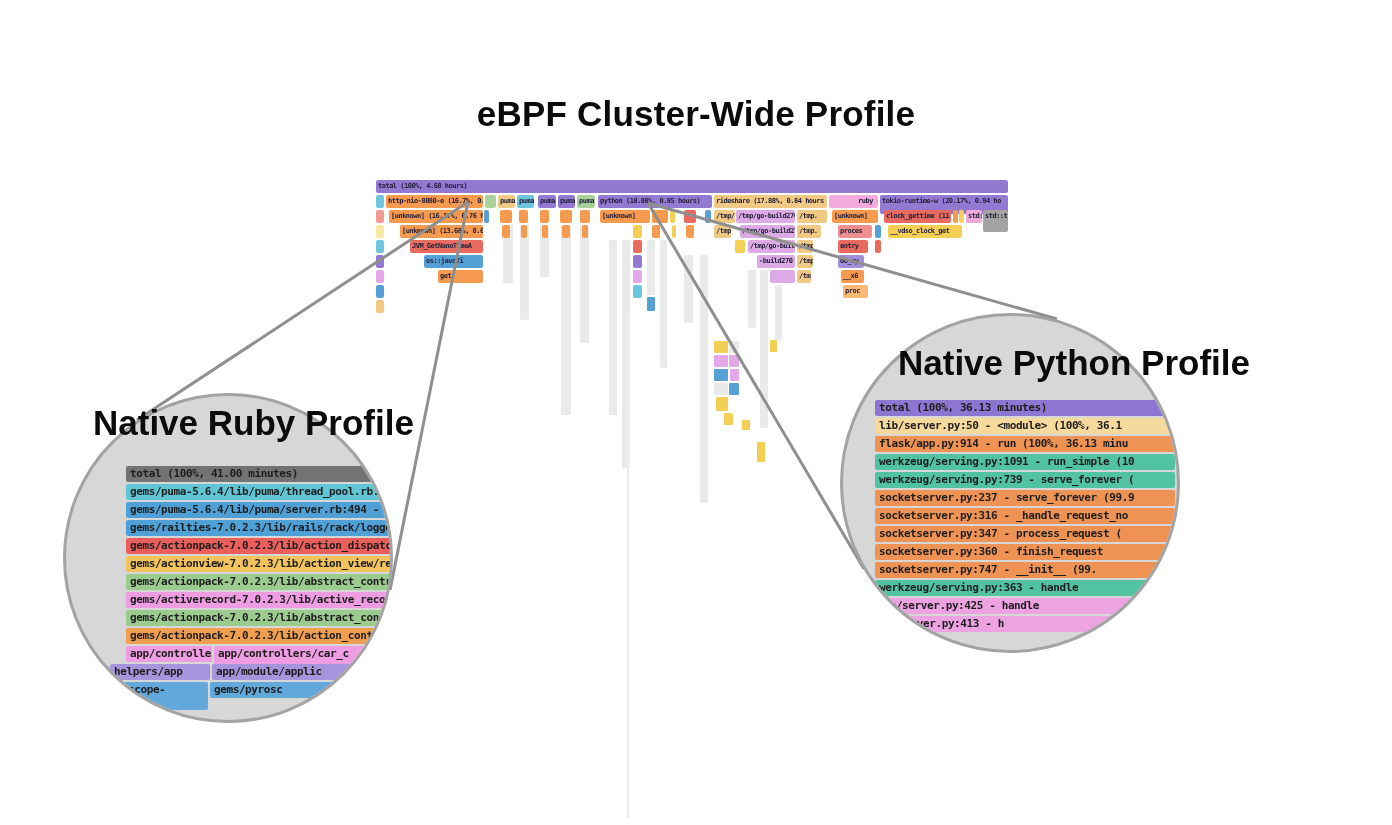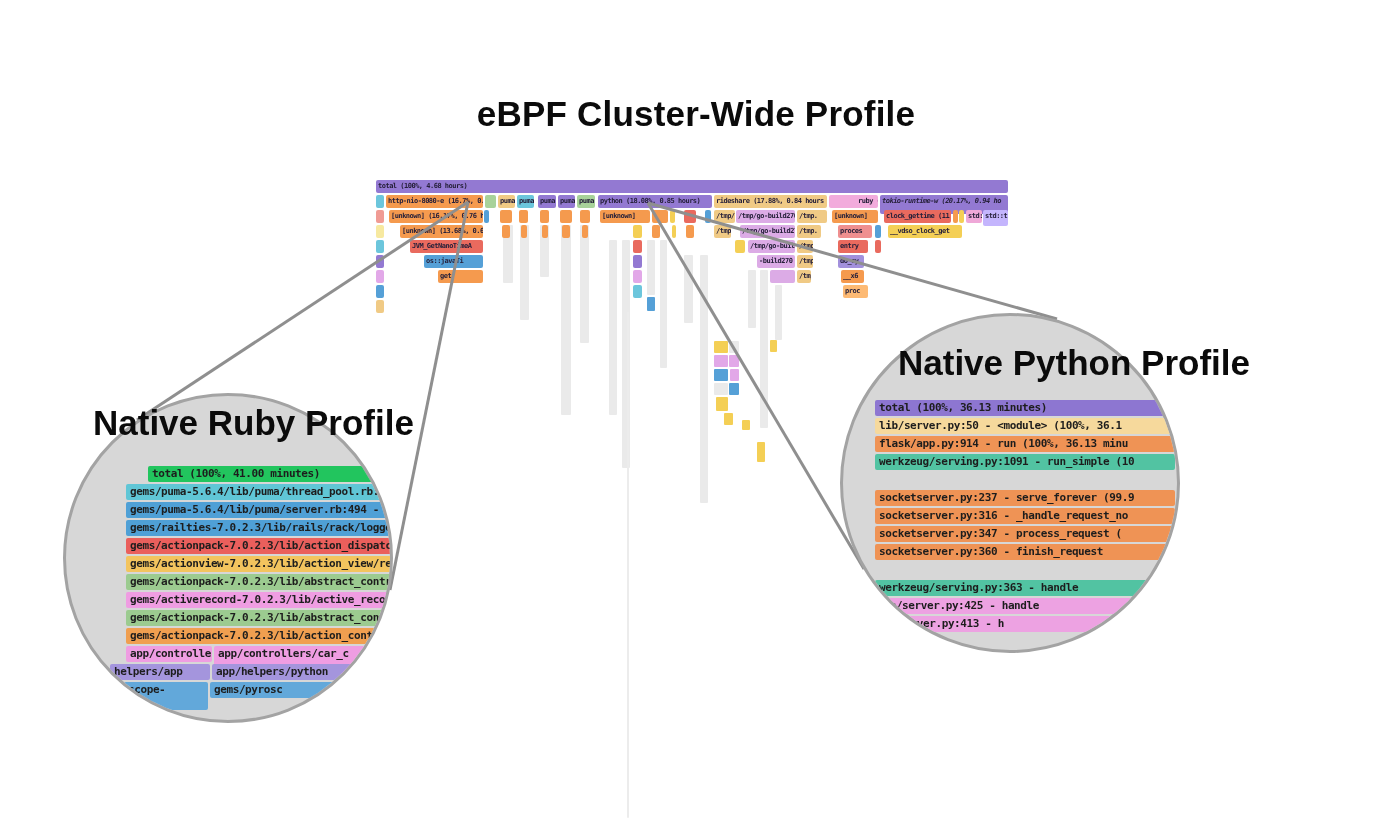--- a/index.html
+++ b/index.html
@@ -74,21 +74,21 @@
       <div class="fcell" style="left: 386px; top: 195px; width: 97px; height: 13px; background: rgb(245, 154, 78);">http-nio-8080-e (16.7%, 0.7</div>
       <div class="fcell" style="left: 485px; top: 195px; width: 11px; height: 13px; background: rgb(168, 210, 154);"></div>
       <div class="fcell" style="left: 498px; top: 195px; width: 17px; height: 13px; background: rgb(240, 202, 133); text-align: center;">puma</div>
       <div class="fcell" style="left: 517px; top: 195px; width: 17px; height: 13px; background: rgb(108, 198, 220); text-align: center;">puma</div>
       <div class="fcell" style="left: 538px; top: 195px; width: 18px; height: 13px; background: rgb(147, 121, 210); text-align: center;">puma</div>
       <div class="fcell" style="left: 558px; top: 195px; width: 17px; height: 13px; background: rgb(147, 121, 210); text-align: center;">puma</div>
       <div class="fcell" style="left: 577px; top: 195px; width: 18px; height: 13px; background: rgb(168, 210, 154); text-align: center;">puma</div>
       <div class="fcell" style="left: 598px; top: 195px; width: 114px; height: 13px; background: rgb(147, 121, 210);">python (18.08%, 0.85 hours)</div>
       <div class="fcell" style="left: 714px; top: 195px; width: 113px; height: 13px; background: rgb(240, 202, 133);">rideshare (17.88%, 0.84 hours</div>
       <div class="fcell" style="left: 829px; top: 195px; width: 49px; height: 13px; background: rgb(242, 171, 220); padding-left: 29px;">ruby (8.06%,</div>
-      <div class="fcell" style="left: 880px; top: 195px; width: 128px; height: 19px; background: rgb(147, 121, 210); font-style: italic;">tokio-runtime-w (20.17%, 0.94 ho</div>
+      <div class="fcell" style="left: 880px; top: 195px; width: 128px; height: 19px; background: rgb(147, 121, 210);">tokio-runtime-w (20.17%, 0.94 ho</div>
       <div class="fcell" style="left: 376px; top: 210px; width: 8px; height: 13px; background: rgb(240, 155, 148);"></div>
       <div class="fcell" style="left: 389px; top: 210px; width: 94px; height: 13px; background: rgb(245, 154, 78);">[unknown] (16.17%, 0.76 ho</div>
       <div class="fcell" style="left: 484px; top: 210px; width: 5px; height: 13px; background: rgb(85, 160, 215);"></div>
       <div class="fcell" style="left: 500px; top: 210px; width: 12px; height: 13px; background: rgb(245, 154, 78);"></div>
       <div class="fcell" style="left: 519px; top: 210px; width: 9px; height: 13px; background: rgb(245, 154, 78);"></div>
       <div class="fcell" style="left: 540px; top: 210px; width: 9px; height: 13px; background: rgb(245, 154, 78);"></div>
       <div class="fcell" style="left: 560px; top: 210px; width: 12px; height: 13px; background: rgb(245, 154, 78);"></div>
       <div class="fcell" style="left: 580px; top: 210px; width: 10px; height: 13px; background: rgb(245, 154, 78);"></div>
       <div class="fcell" style="left: 600px; top: 210px; width: 50px; height: 13px; background: rgb(245, 154, 78);">[unknown]</div>
       <div class="fcell" style="left: 652px; top: 210px; width: 16px; height: 13px; background: rgb(245, 154, 78);"></div>
@@ -96,21 +96,21 @@
       <div class="fcell" style="left: 684px; top: 210px; width: 12px; height: 13px; background: rgb(233, 106, 94);"></div>
       <div class="fcell" style="left: 705px; top: 210px; width: 6px; height: 13px; background: rgb(85, 160, 215);"></div>
       <div class="fcell" style="left: 714px; top: 210px; width: 21px; height: 13px; background: rgb(240, 202, 133);">/tmp/s</div>
       <div class="fcell" style="left: 736px; top: 210px; width: 59px; height: 13px; background: rgb(220, 171, 230);">/tmp/go-build270</div>
       <div class="fcell" style="left: 797px; top: 210px; width: 30px; height: 13px; background: rgb(240, 202, 133);">/tmp.</div>
       <div class="fcell" style="left: 832px; top: 210px; width: 46px; height: 13px; background: rgb(245, 154, 78);">[unknown]</div>
       <div class="fcell" style="left: 884px; top: 210px; width: 67px; height: 13px; background: rgb(233, 106, 94);">clock_gettime (11</div>
       <div class="fcell" style="left: 953px; top: 210px; width: 5px; height: 13px; background: rgb(245, 154, 78);"></div>
       <div class="fcell" style="left: 959px; top: 210px; width: 5px; height: 13px; background: rgb(244, 207, 85);"></div>
       <div class="fcell" style="left: 966px; top: 210px; width: 16px; height: 13px; background: rgb(239, 168, 216);">std:</div>
-      <div class="fcell" style="left: 983px; top: 210px; width: 25px; height: 16px; background: #c4b5fd;">std::t</div>
+      <div class="fcell" style="left: 983px; top: 210px; width: 25px; height: 22px; background: #a3a3a3;">std::t</div>
       <div class="fcell" style="left: 376px; top: 225px; width: 8px; height: 13px; background: rgb(247, 233, 160);"></div>
       <div class="fcell" style="left: 400px; top: 225px; width: 83px; height: 13px; background: rgb(245, 154, 78);">[unknown] (13.68%, 0.6</div>
       <div class="fcell" style="left: 502px; top: 225px; width: 8px; height: 13px; background: rgb(245, 154, 78);"></div>
       <div class="fcell" style="left: 521px; top: 225px; width: 6px; height: 13px; background: rgb(245, 154, 78);"></div>
       <div class="fcell" style="left: 542px; top: 225px; width: 6px; height: 13px; background: rgb(245, 154, 78);"></div>
       <div class="fcell" style="left: 562px; top: 225px; width: 8px; height: 13px; background: rgb(245, 154, 78);"></div>
       <div class="fcell" style="left: 582px; top: 225px; width: 6px; height: 13px; background: rgb(245, 154, 78);"></div>
       <div class="fcell" style="left: 633px; top: 225px; width: 9px; height: 13px; background: rgb(244, 207, 85);"></div>
       <div class="fcell" style="left: 652px; top: 225px; width: 8px; height: 13px; background: rgb(245, 154, 78);"></div>
       <div class="fcell" style="left: 672px; top: 225px; width: 4px; height: 13px; background: rgb(244, 207, 85);"></div>
@@ -141,46 +141,48 @@
       <div class="fcell" style="left: 770px; top: 270px; width: 25px; height: 13px; background: rgb(220, 171, 230);"></div>
       <div class="fcell" style="left: 797px; top: 270px; width: 14px; height: 13px; background: rgb(240, 202, 133);">/tmp.</div>
       <div class="fcell" style="left: 841px; top: 270px; width: 23px; height: 13px; background: rgb(245, 154, 78);">__x6</div>
       <div class="fcell" style="left: 376px; top: 285px; width: 8px; height: 13px; background: rgb(85, 160, 215);"></div>
       <div class="fcell" style="left: 633px; top: 285px; width: 9px; height: 13px; background: rgb(108, 198, 220);"></div>
       <div class="fcell" style="left: 843px; top: 285px; width: 25px; height: 13px; background: #fdba74;">proc</div>
       <div class="fcell" style="left: 376px; top: 300px; width: 8px; height: 13px; background: rgb(240, 202, 133);"></div>
     </div>
 
   <div id="ruby-circle" class="zoom-circle">
-      <div class="fcell big" style="left: 60px; top: 70px; width: 280px; height: 16px; background: #22c55e; margin-left: 22px;">total (100%, 41.00 minutes)</div>
+      <div class="fcell big" style="left: 60px; top: 70px; width: 280px; height: 16px; background: #737373;">total (100%, 41.00 minutes)</div>
       <div class="fcell big" style="left: 60px; top: 88px; width: 280px; height: 16px; background: rgb(96, 198, 214);">gems/puma-5.6.4/lib/puma/thread_pool.rb:152</div>
       <div class="fcell big" style="left: 60px; top: 106px; width: 280px; height: 16px; background: rgb(79, 160, 214);">gems/puma-5.6.4/lib/puma/server.rb:494 - pro</div>
       <div class="fcell big" style="left: 60px; top: 124px; width: 280px; height: 16px; background: rgb(79, 160, 214);">gems/railties-7.0.2.3/lib/rails/rack/logger.r</div>
       <div class="fcell big" style="left: 60px; top: 142px; width: 280px; height: 16px; background: rgb(234, 95, 92);">gems/actionpack-7.0.2.3/lib/action_dispatch/m</div>
       <div class="fcell big" style="left: 60px; top: 160px; width: 280px; height: 16px; background: rgb(243, 196, 94);">gems/actionview-7.0.2.3/lib/action_view/rende</div>
       <div class="fcell big" style="left: 60px; top: 178px; width: 280px; height: 16px; background: rgb(156, 203, 144);">gems/actionpack-7.0.2.3/lib/abstract_control</div>
       <div class="fcell big" style="left: 60px; top: 196px; width: 280px; height: 16px; background: rgb(239, 157, 226);">gems/activerecord-7.0.2.3/lib/active_record</div>
       <div class="fcell big" style="left: 60px; top: 214px; width: 280px; height: 16px; background: rgb(156, 203, 144);">gems/actionpack-7.0.2.3/lib/abstract_contr</div>
       <div class="fcell big" style="left: 60px; top: 232px; width: 280px; height: 16px; background: rgb(240, 159, 80);">gems/actionpack-7.0.2.3/lib/action_contr</div>
       <div class="fcell big" style="left: 60px; top: 250px; width: 86px; height: 16px; background: rgb(239, 157, 226);">app/controllers</div>
       <div class="fcell big" style="left: 148px; top: 250px; width: 180px; height: 28px; background: rgb(239, 157, 226);">app/controllers/car_c</div>
       <div class="fcell big" style="left: 44px; top: 268px; width: 100px; height: 16px; background: rgb(164, 149, 221);">helpers/app</div>
-      <div class="fcell big" style="left: 146px; top: 268px; width: 180px; height: 16px; background: rgb(164, 149, 221);">app/helpers/python</div>
+      <div class="fcell big" style="left: 146px; top: 268px; width: 180px; height: 16px; background: rgb(164, 149, 221);">app/module/applic</div>
       <div class="fcell big" style="left: 58px; top: 286px; width: 84px; height: 28px; background: rgb(98, 168, 218);">scope-</div>
       <div class="fcell big" style="left: 144px; top: 286px; width: 180px; height: 16px; background: rgb(98, 168, 218);">gems/pyrosc</div>
     </div>
   <div id="python-circle" class="zoom-circle">
       <div class="fcell big" style="left: 32px; top: 84px; width: 300px; height: 16px; background: rgb(141, 118, 209);">total (100%, 36.13 minutes)</div>
       <div class="fcell big" style="left: 32px; top: 102px; width: 300px; height: 16px; background: rgb(246, 217, 156);">lib/server.py:50 - &lt;module&gt; (100%, 36.1</div>
       <div class="fcell big" style="left: 32px; top: 120px; width: 300px; height: 16px; background: rgb(239, 147, 85);">flask/app.py:914 - run (100%, 36.13 minu</div>
       <div class="fcell big" style="left: 32px; top: 138px; width: 300px; height: 16px; background: rgb(82, 195, 162);">werkzeug/serving.py:1091 - run_simple (10</div>
+      <div class="fcell big" style="left: 32px; top: 156px; width: 300px; height: 16px; background: rgb(82, 195, 162);">werkzeug/serving.py:739 - serve_forever (</div>
       <div class="fcell big" style="left: 32px; top: 174px; width: 300px; height: 16px; background: rgb(239, 147, 85);">socketserver.py:237 - serve_forever (99.9</div>
       <div class="fcell big" style="left: 32px; top: 192px; width: 300px; height: 16px; background: rgb(239, 147, 85);">socketserver.py:316 - _handle_request_no</div>
       <div class="fcell big" style="left: 32px; top: 210px; width: 300px; height: 16px; background: rgb(239, 147, 85);">socketserver.py:347 - process_request (</div>
       <div class="fcell big" style="left: 32px; top: 228px; width: 300px; height: 16px; background: rgb(239, 147, 85);">socketserver.py:360 - finish_request</div>
+      <div class="fcell big" style="left: 32px; top: 246px; width: 300px; height: 16px; background: rgb(239, 147, 85);">socketserver.py:747 - __init__ (99.</div>
       <div class="fcell big" style="left: 32px; top: 264px; width: 300px; height: 16px; background: rgb(82, 195, 162);">werkzeug/serving.py:363 - handle</div>
       <div class="fcell big" style="left: 24px; top: 282px; width: 300px; height: 16px; background: rgb(237, 162, 226);">http/server.py:425 - handle</div>
       <div class="fcell big" style="left: 20px; top: 300px; width: 300px; height: 16px; background: rgb(237, 162, 226);">http/server.py:413 - h</div>
     </div>
 
   <div id="python-title" class="zoom-title">Native Python Profile</div>
   <div id="ruby-title" class="zoom-title">Native Ruby Profile</div>
 </div>
 
 </body></html>

